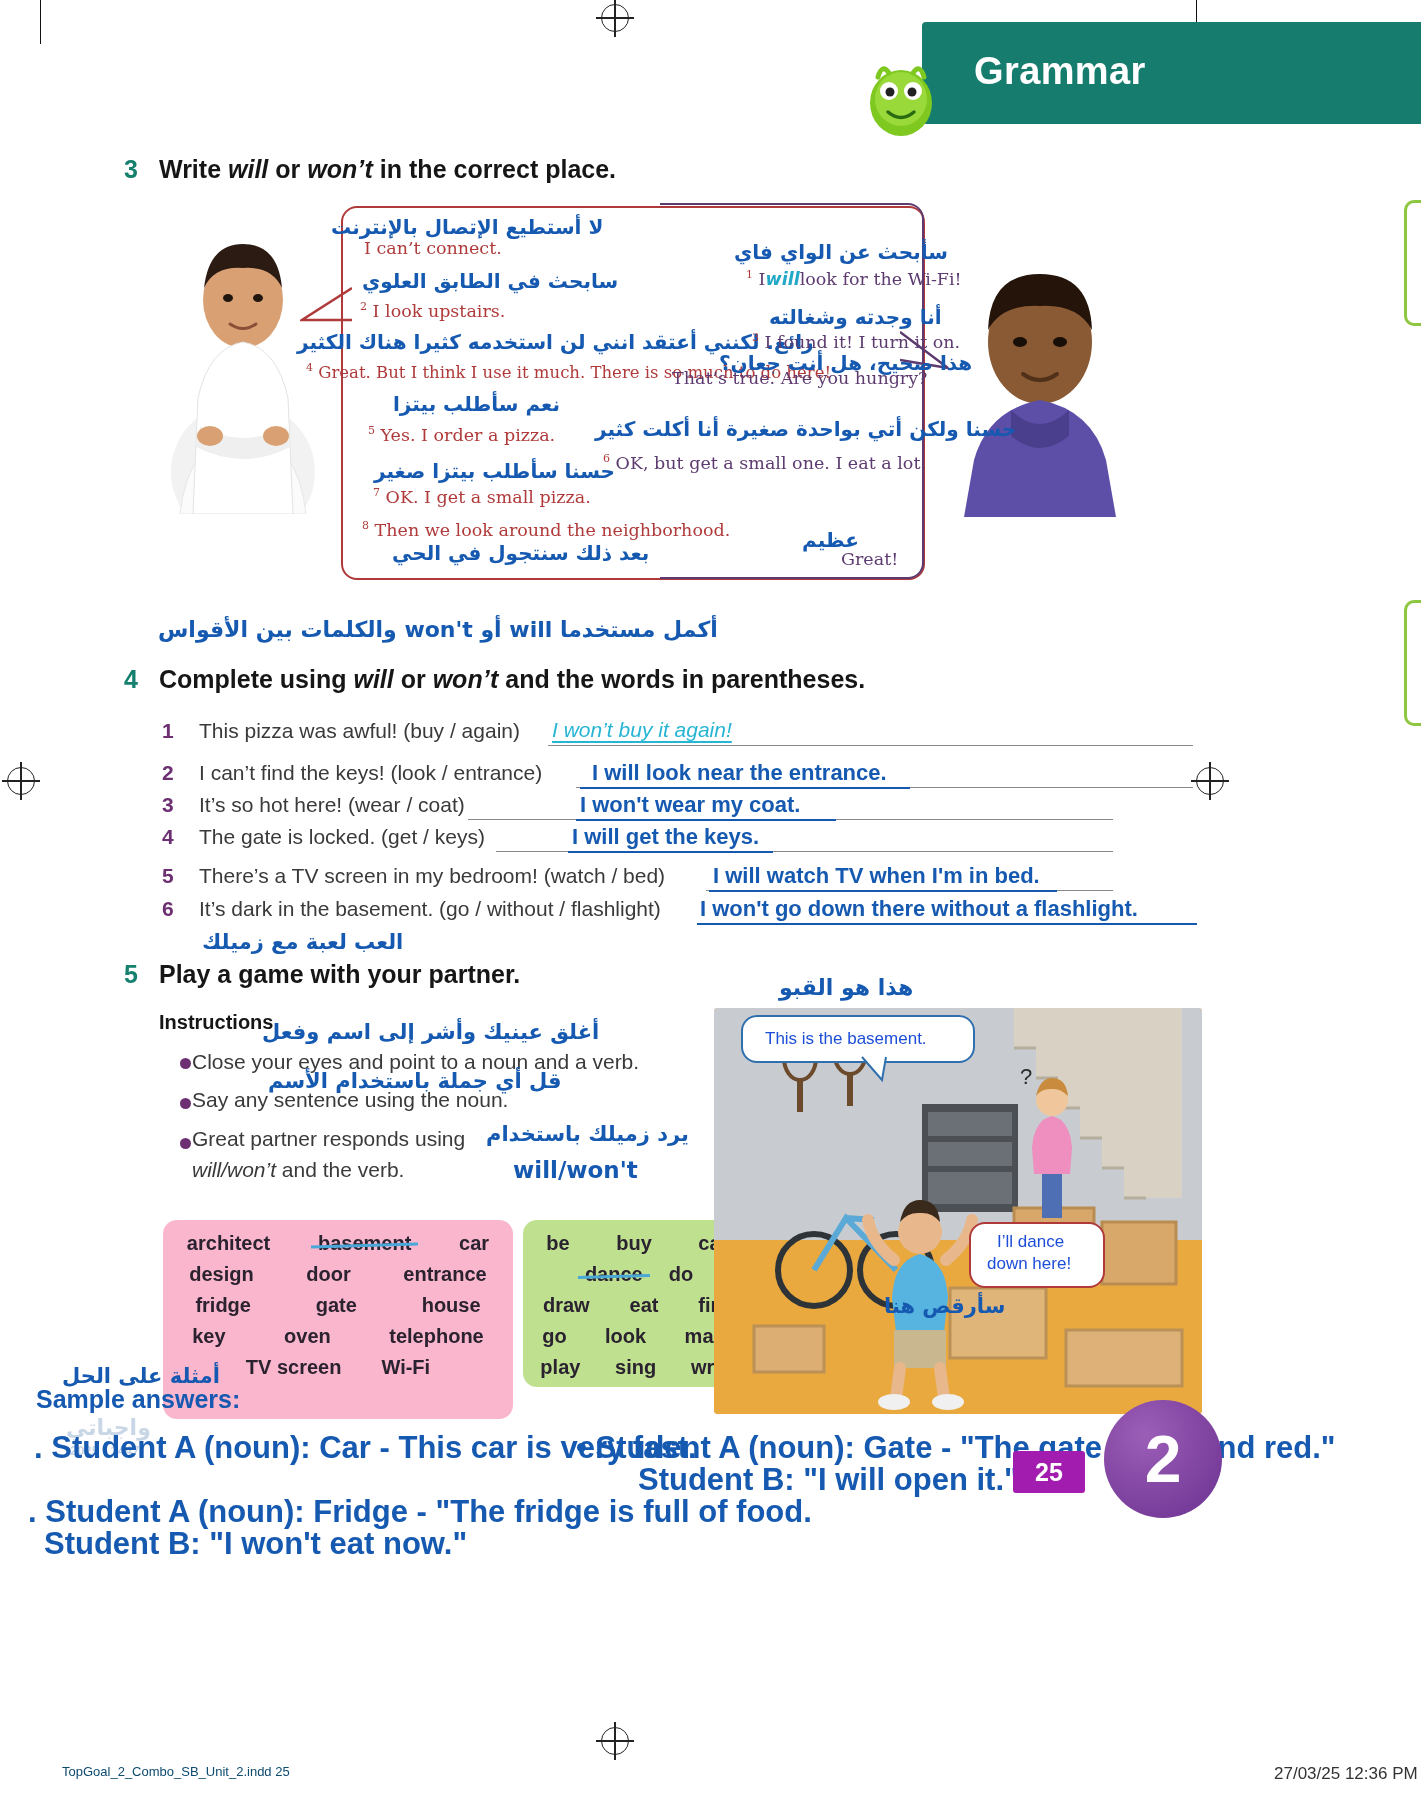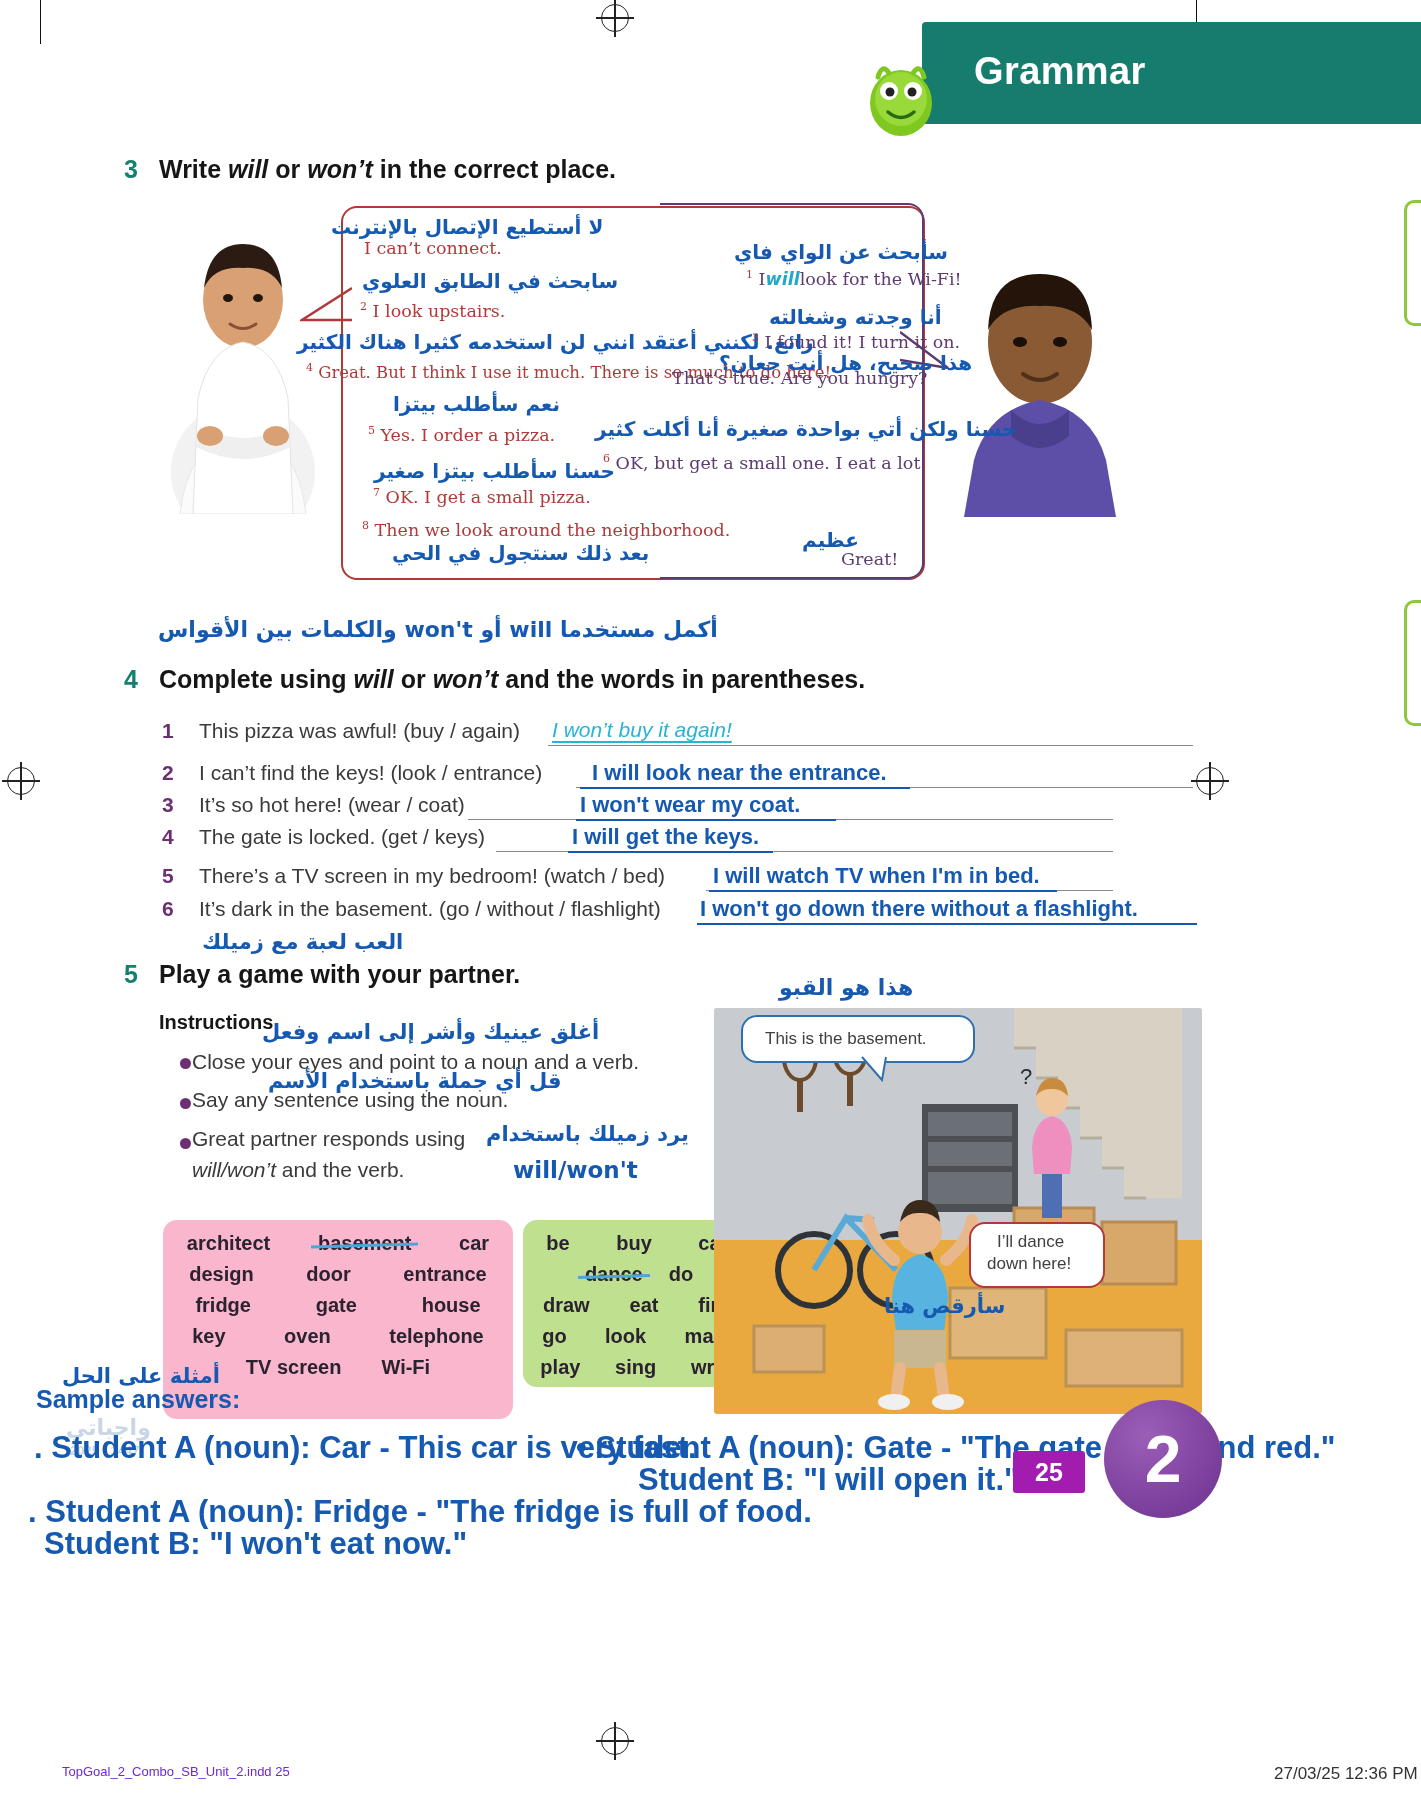--- a/index.html
+++ b/index.html
@@ -98,37 +98,37 @@
         width:100%;font-size:20px;font-weight:bold;color:#2b2230;}
   .struck{position:relative;}
   .struck::after{content:"";position:absolute;left:-7px;right:-7px;top:52%;
                  height:3px;background:#4aa8d8;transform:rotate(-1.6deg);}
 
   
   .illus{position:absolute;left:714px;top:1008px;width:488px;height:406px;
          border-radius:4px;overflow:hidden;background:#e8a33d;}
   .speech{position:absolute;background:#fff;border:2px solid #2f6fae;
           border-radius:16px;}
-  .speech span{position:absolute;white-space:nowrap;font-size:17px;color:#404040;}
+  .speech span{position:absolute;white-space:nowrap;font-size:17px;color:#1d4ed8;}
 
   
   .sample-head{position:absolute;font-size:25px;font-weight:bold;color:#1559b0;}
   .sample-line{position:absolute;font-size:31px;font-weight:bold;color:#1559b0;
                white-space:nowrap;}
 
   .pagebadge{position:absolute;left:1013px;top:1451px;width:72px;height:42px;
              background:#a21caf;border-radius:3px;}
   .pagebadge span{position:absolute;inset:0;display:flex;align-items:center;
                   justify-content:center;color:#fff;font-size:25px;font-weight:bold;}
   .unitcircle{position:absolute;left:1104px;top:1400px;width:118px;height:118px;
               border-radius:50%;background:radial-gradient(circle at 35% 30%,#9b5fb8,#6b2f8f);}
   .unitcircle span{position:absolute;inset:0;display:flex;align-items:center;
                    justify-content:center;color:#fff;font-size:66px;font-weight:bold;}
 
-  .footer-l{position:absolute;left:62px;top:1764px;font-size:13px;color:#6d28d9;}
+  .footer-l{position:absolute;left:62px;top:1764px;font-size:13px;color:#0c4a6e;}
   .footer-r{position:absolute;left:1274px;top:1764px;font-size:17px;color:#333;}
 
   .faint{position:absolute;color:#c9d6e6;font-weight:bold;white-space:nowrap;}
 </style>
 </head>
 <body>
 
 <div class="page">
 
   <div class="cropmark" style="left:40px;top:0;width:1.4px;height:44px;"></div>

